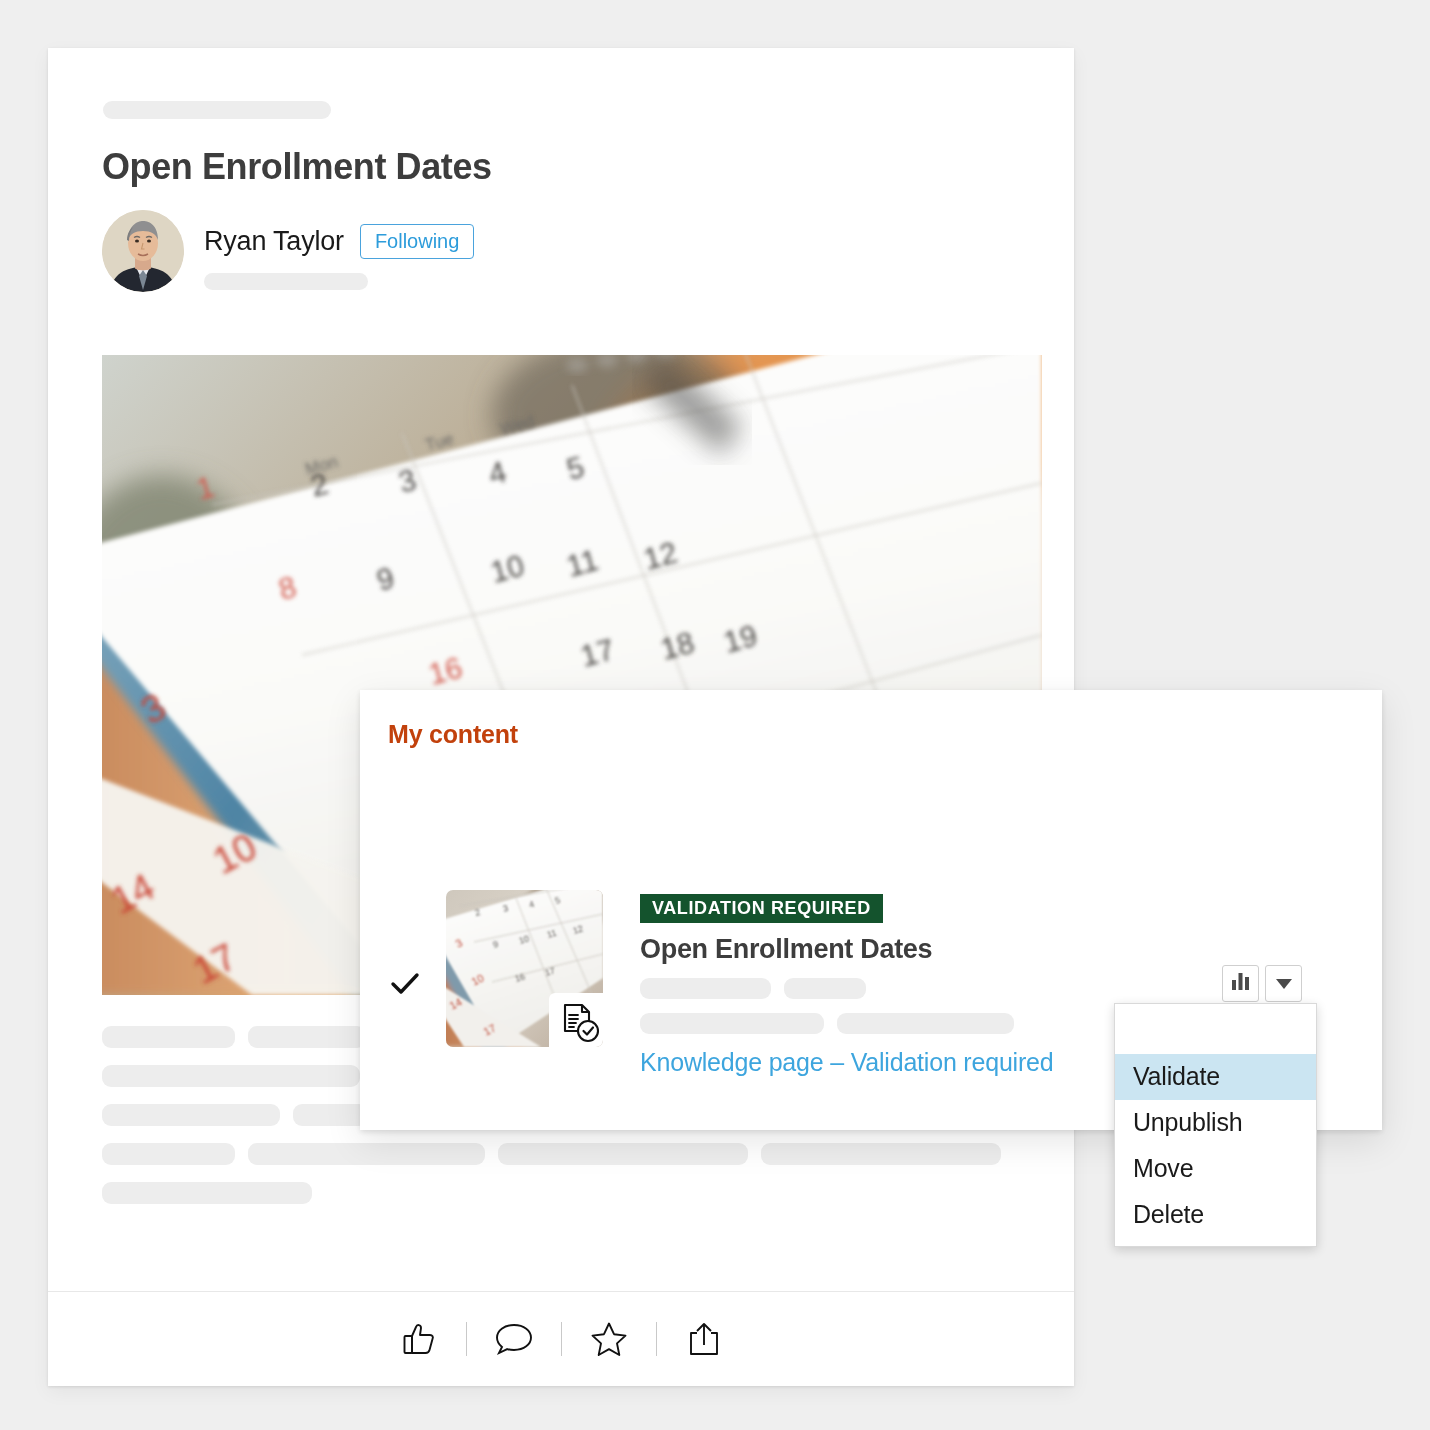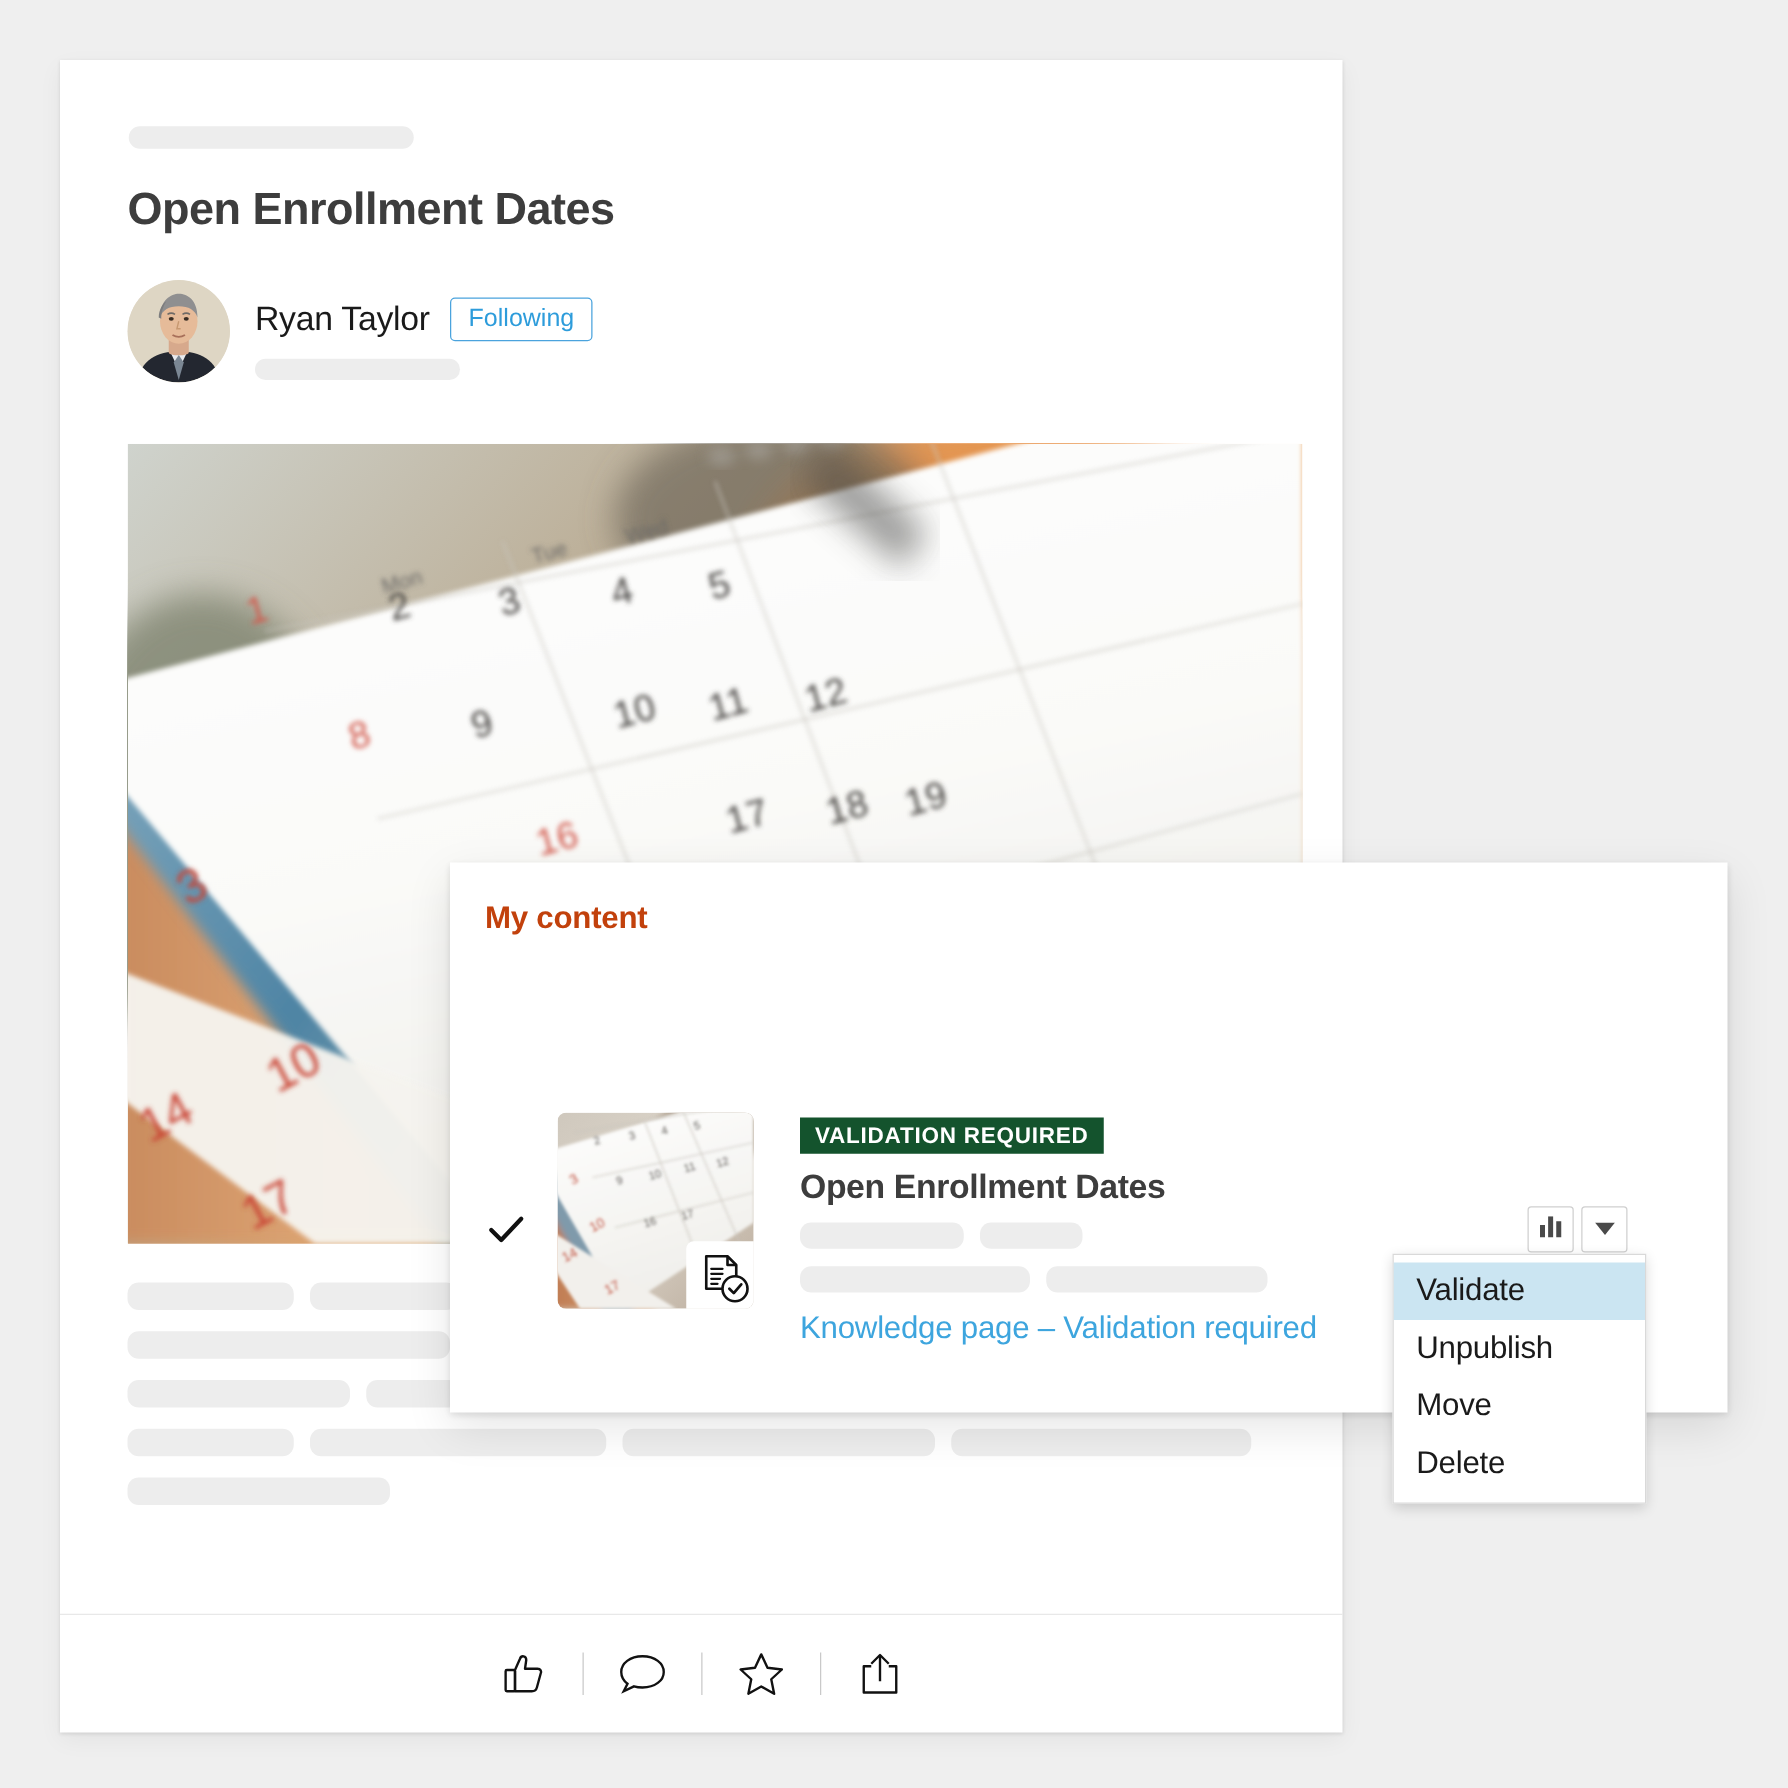--- a/index.html
+++ b/index.html
@@ -45,21 +45,21 @@
     font-size: 36px;
     font-weight: bold;
     color: #3d3d3d;
     letter-spacing: -0.4px;
   }
 
   
   .author-row {
     position: absolute;
     left: 54px;
-    top: 176px;
+    top: 162px;
     display: flex;
     align-items: flex-start;
   }
   .avatar {
     width: 82px;
     height: 82px;
     border-radius: 50%;
     overflow: hidden;
     flex: 0 0 auto;
     background: #e3dccc;
@@ -295,21 +295,21 @@
     padding: 6px 0 8px;
     z-index: 40;
   }
   .menu-item {
     padding: 8px 18px 9px;
     font-size: 25px;
     color: #1a1a1a;
     cursor: pointer;
     letter-spacing: -0.2px;
   }
-  .menu-item.selected { background: #cbe5f2; }
+  .menu-item.selected { background: #cbe5f2; margin-top: 44px; }
 </style>
 </head>
 <body>
 
 <div class="article-card">
 
   <span class="skeleton top-skeleton"></span>
 
   <h1 class="article-title">Open Enrollment Dates</h1>
 

